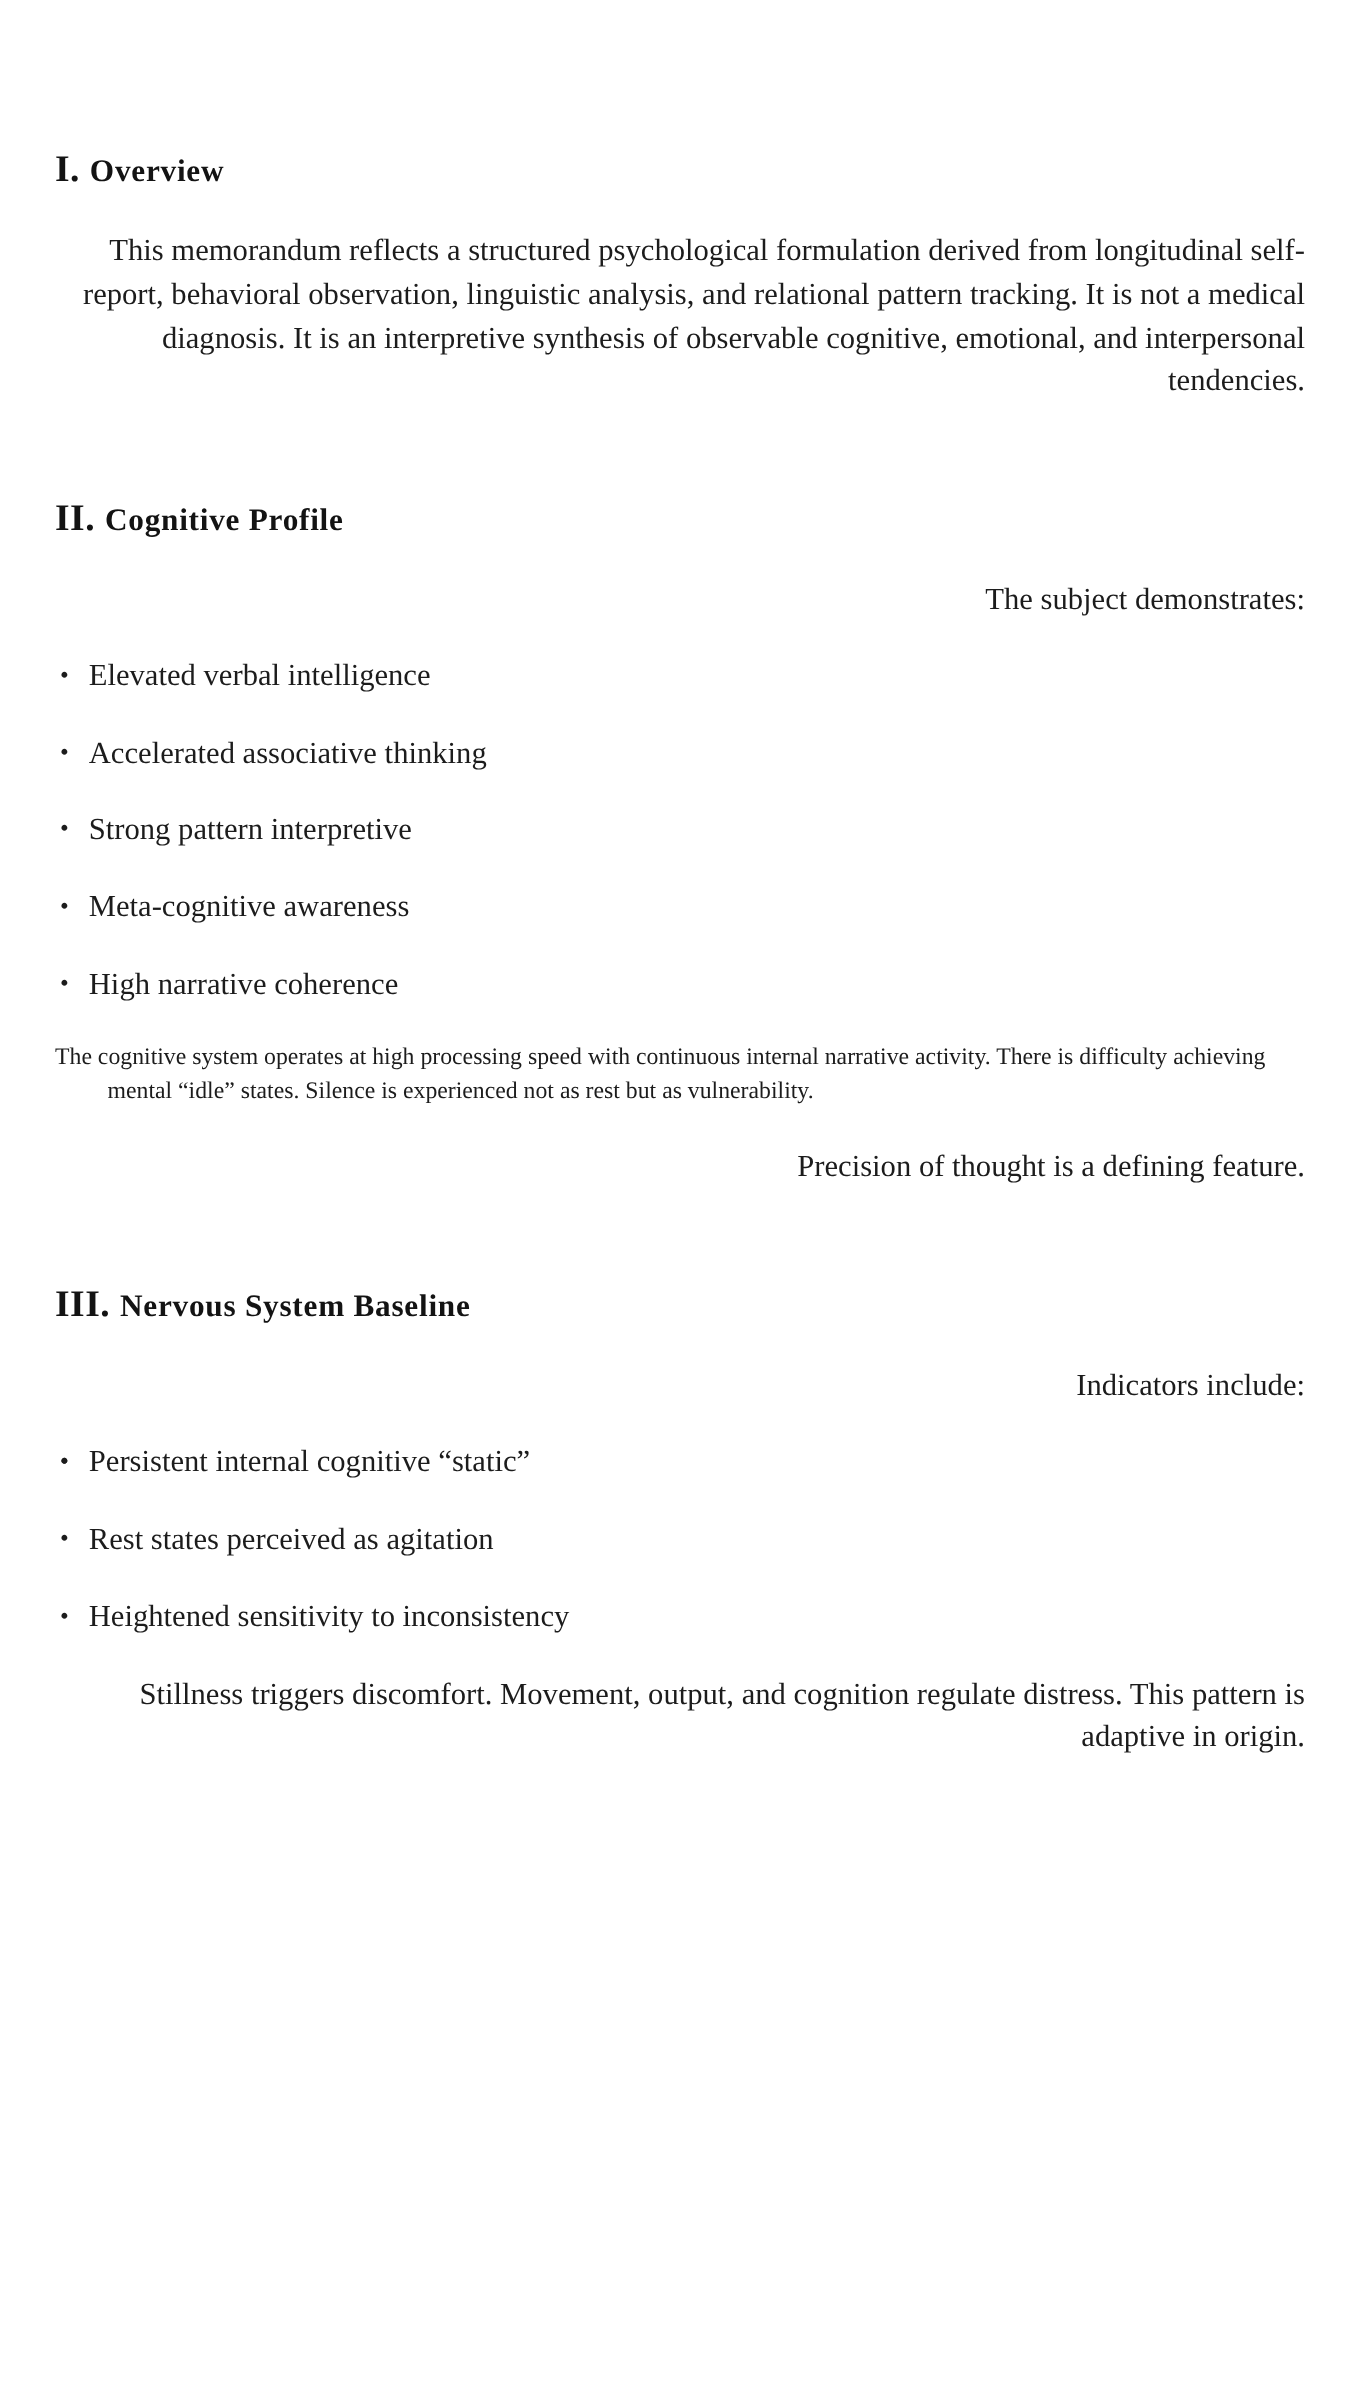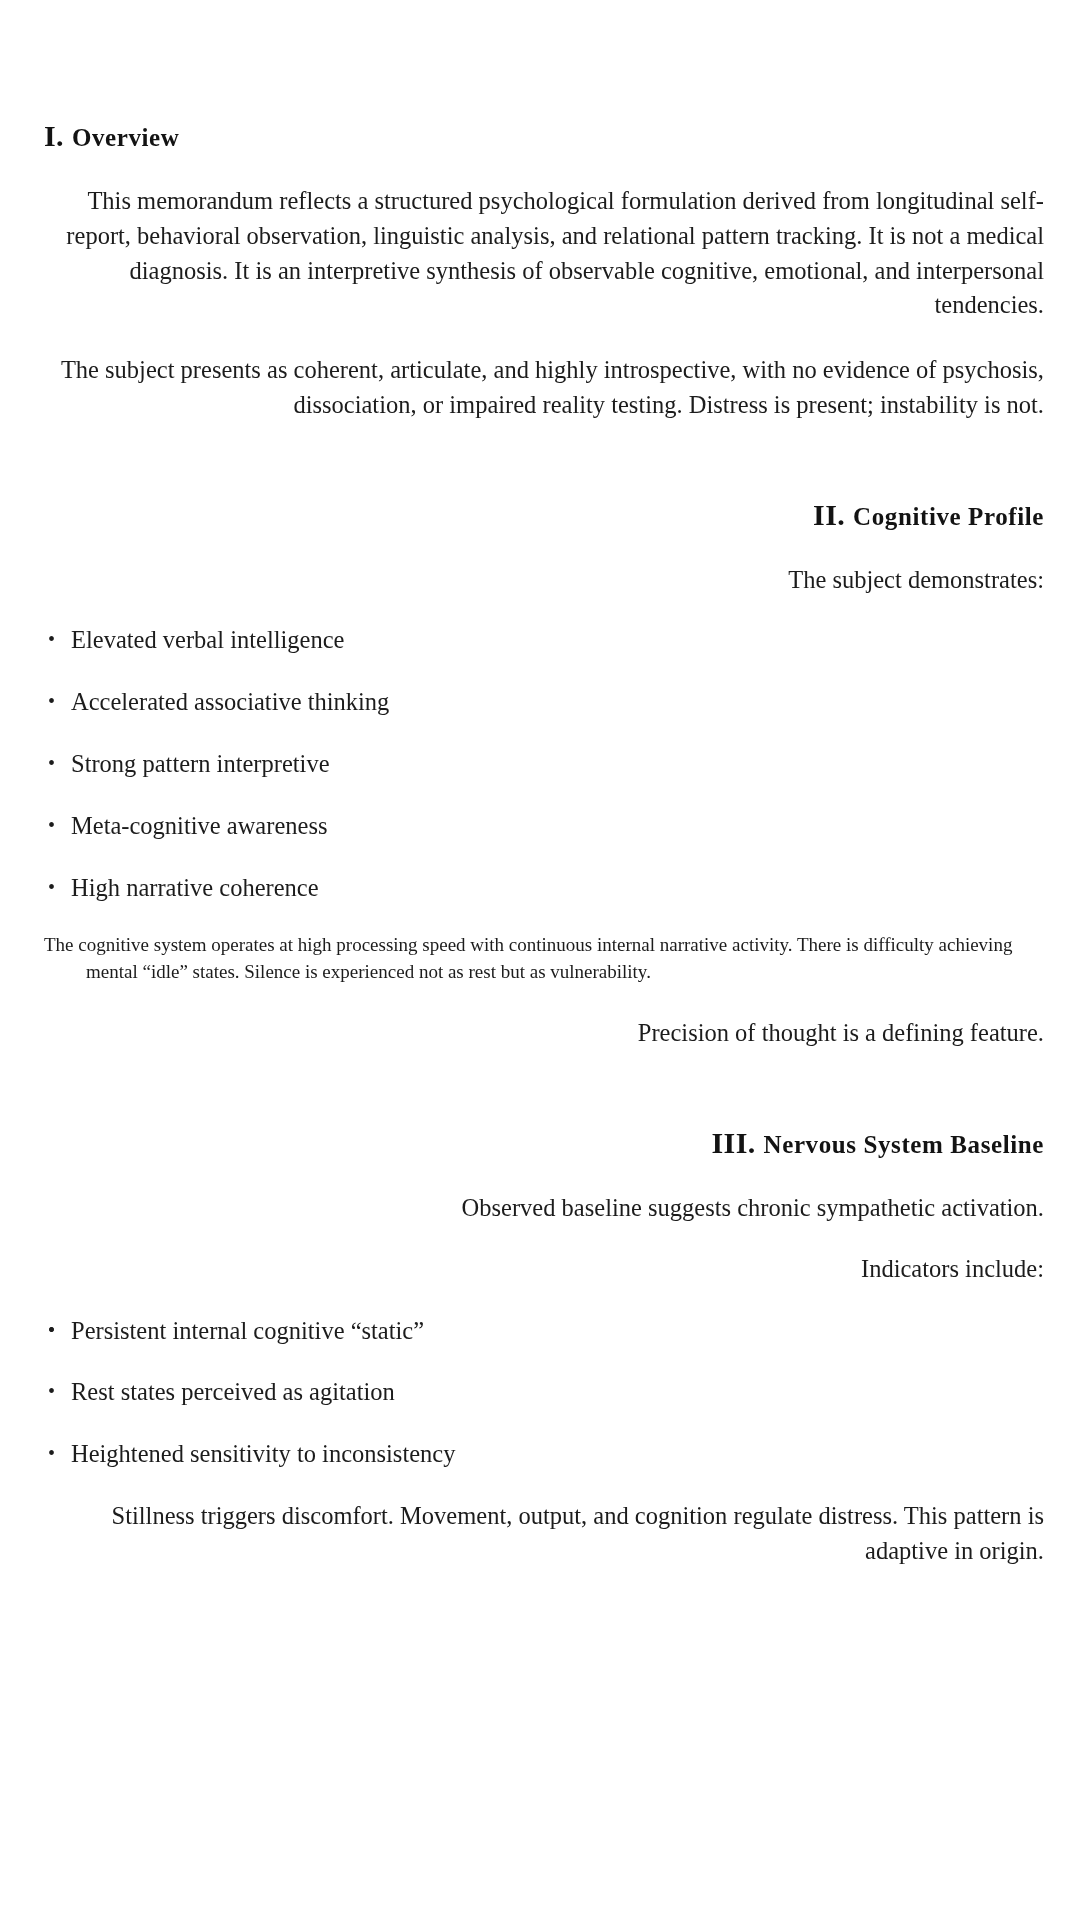--- a/index.html
+++ b/index.html
@@ -33,21 +33,20 @@
     margin: 0 0 30px 0;
     color: #131313;
     line-height: 1.2;
   }
   h2.section-heading .smallcaps {
     font-size: 25px;
     letter-spacing: 0.6px;
   }
   h2.section-heading.spaced {
     margin-top: 74px;
-    text-align: right;
   }
   p.para {
     font-size: 24.5px;
     line-height: 1.42;
     margin: 0 0 30px 0;
     color: #1c1c1c;
     text-align: right;
   }
   p.para.tight {
     margin-bottom: 26px;
@@ -89,21 +88,20 @@
 <body>
 
 <div class="page">
   <div class="doc">
 
     <h2 class="section-heading">
       <span>I.</span>
       <span class="smallcaps">Overview</span>
     </h2>
     <p class="para">This memorandum reflects a structured psychological formulation derived from longitudinal self-report, behavioral observation, linguistic analysis, and relational pattern tracking. It is not a medical diagnosis. It is an interpretive synthesis of observable cognitive, emotional, and interpersonal tendencies.</p>
-    <p class="para">The subject presents as coherent, articulate, and highly introspective, with no evidence of psychosis, dissociation, or impaired reality testing. Distress is present; instability is not.</p>
 
     <h2 class="section-heading spaced">
       <span>II.</span>
       <span class="smallcaps">Cognitive Profile</span>
     </h2>
     <p class="para tight">The subject demonstrates:</p>
     <ul class="bullets">
       <li>
         <span class="bullet-dot">•</span>
         <span>Elevated verbal intelligence</span>
@@ -125,21 +123,20 @@
         <span>High narrative coherence</span>
       </li>
     </ul>
     <p class="hang">The cognitive system operates at high processing speed with continuous internal narrative activity. There is difficulty achieving mental “idle” states. Silence is experienced not as rest but as vulnerability.</p>
     <p class="para">Precision of thought is a defining feature.</p>
 
     <h2 class="section-heading spaced">
       <span>III.</span>
       <span class="smallcaps">Nervous System Baseline</span>
     </h2>
-    <p class="para tight">Observed baseline suggests chronic sympathetic activation.</p>
     <p class="para tight">Indicators include:</p>
     <ul class="bullets">
       <li>
         <span class="bullet-dot">•</span>
       </li>
       <li>
         <span class="bullet-dot">•</span>
         <span>Persistent internal cognitive “static”</span>
       </li>
       <li>

